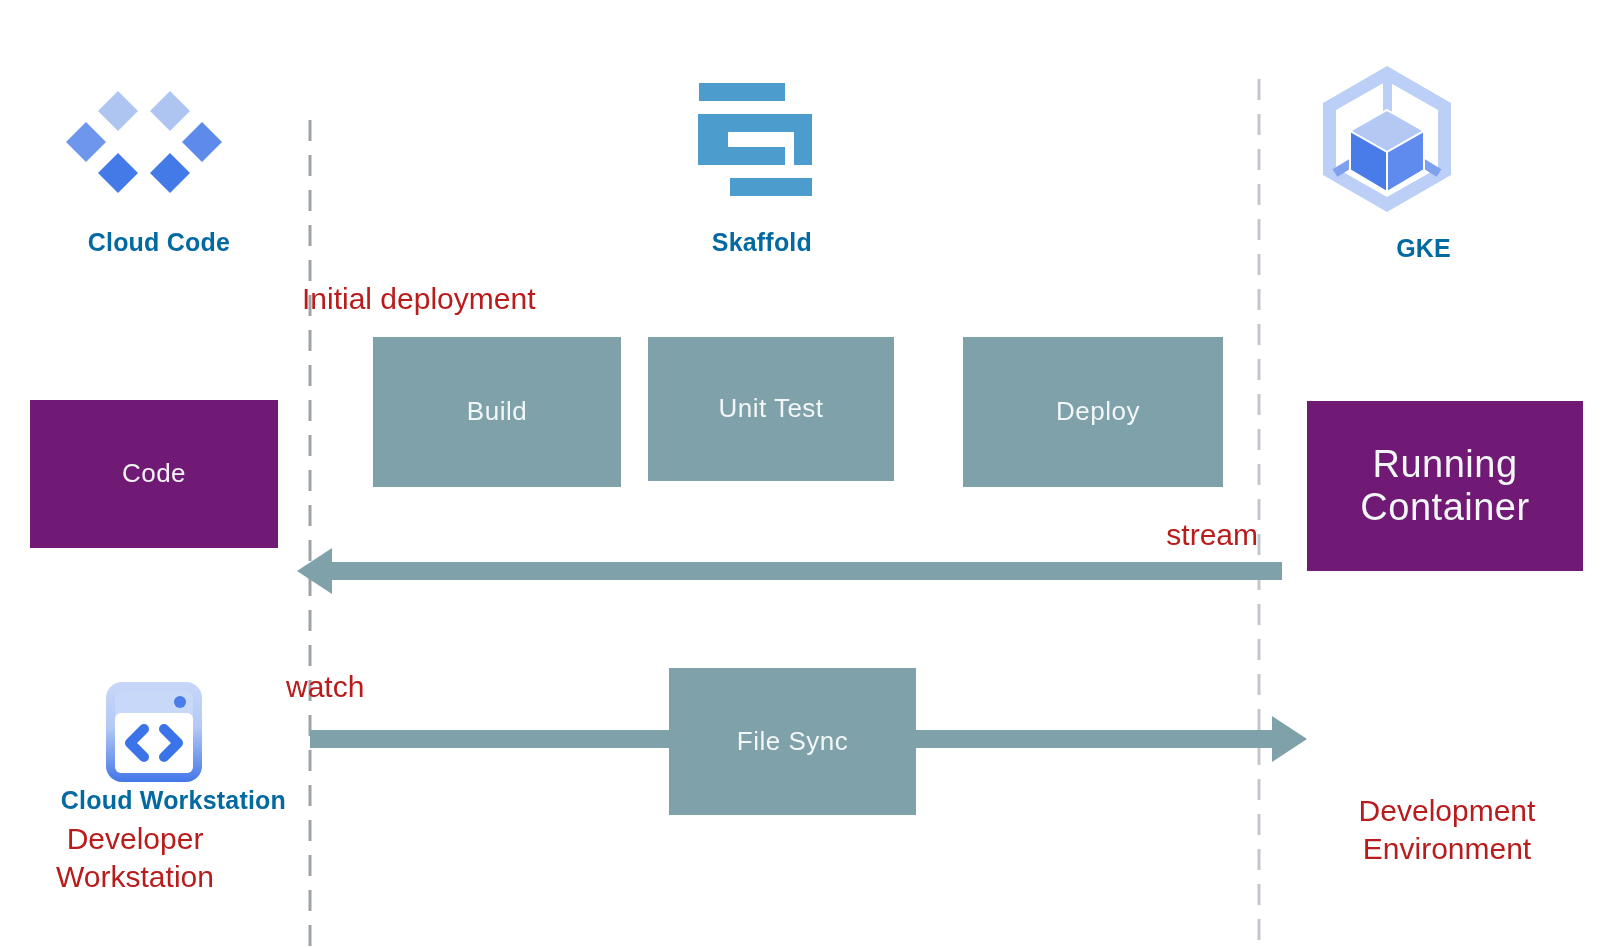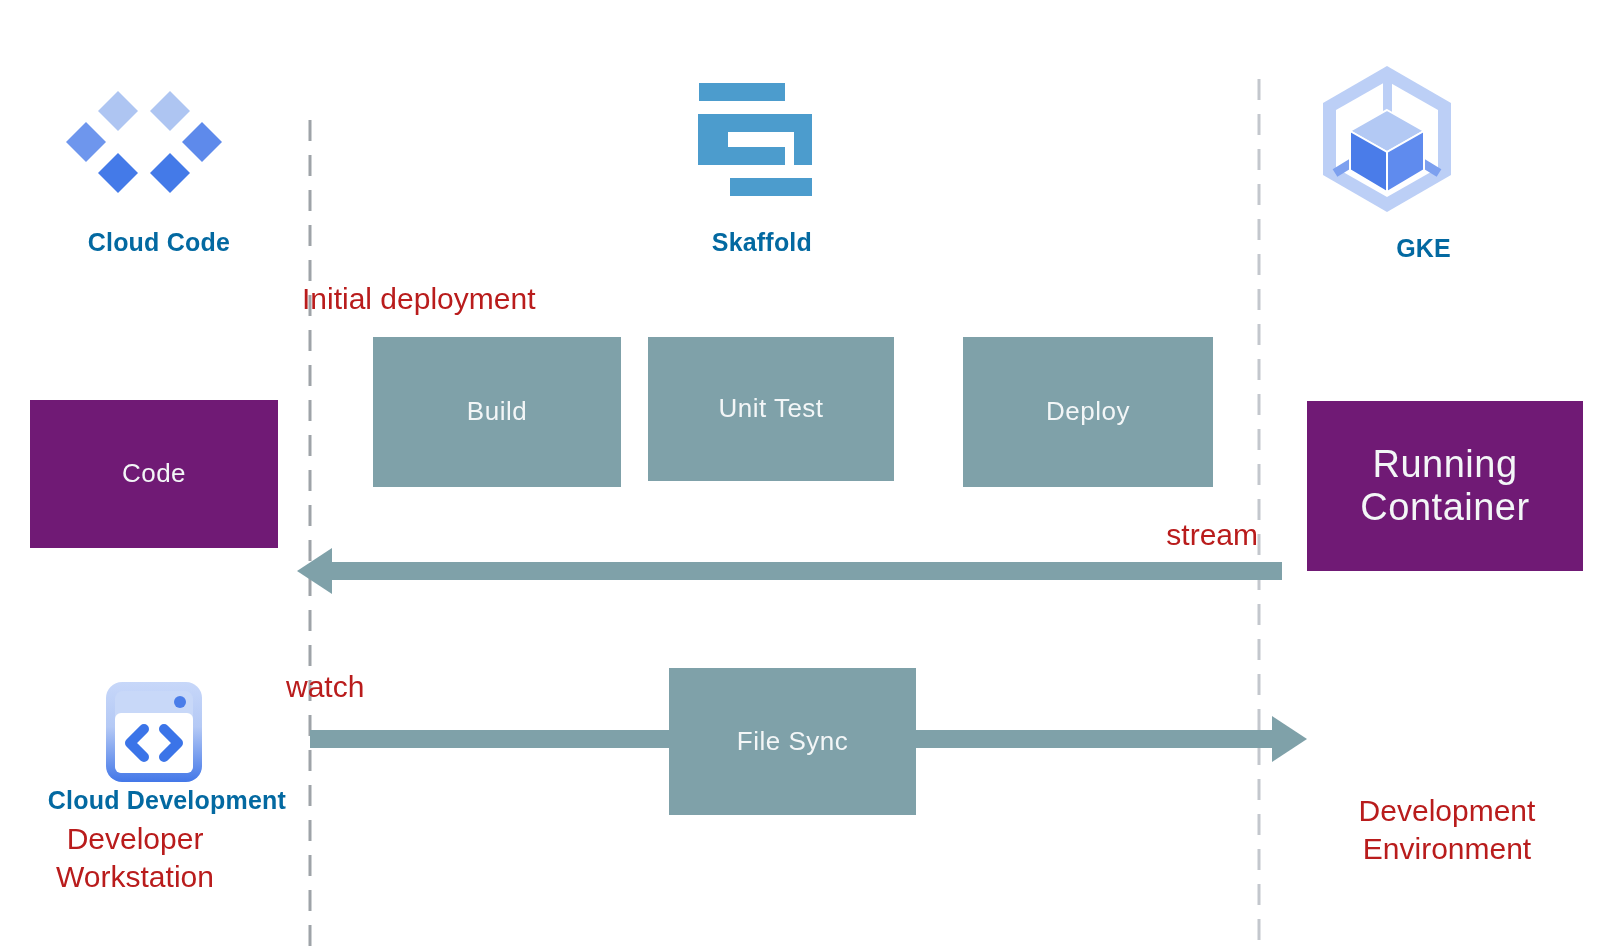--- a/index.html
+++ b/index.html
@@ -82,21 +82,21 @@
   <div class="caption" style="left:302px; top:280px;">Initial deployment</div>
   <div class="caption right" style="left:1120px; top:516px; width:138px;">stream</div>
   <div class="caption" style="left:286px; top:668px;">watch</div>
 
   <div class="node blue" style="left:30px; top:400px; width:248px; height:148px;">Code</div>
 
   <div class="node teal" style="left:373px; top:337px; width:248px; height:150px;">Build</div>
 
   <div class="node teal" style="left:648px; top:337px; width:246px; height:144px;">Unit Test</div>
 
-  <div class="node teal" style="left:963px; top:337px; width:250px; height:150px;">Deploy</div>
+  <div class="node teal" style="left:963px; top:337px; width:250px; height:150px;padding-left:10px;">Deploy</div>
 
 
   <div class="node teal" style="left:669px; top:668px; width:247px; height:147px;">File Sync</div>
 
   <div class="node blue two-line" style="left:1307px; top:401px; width:248px; height:150px;">Running Container</div>
 
   <svg class="abs" style="left:106px; top:682px;" width="96" height="100" viewBox="0 0 96 100">
     <defs>
       <linearGradient id="cwGrad" x1="0" y1="0" x2="0" y2="1">
         <stop offset="0%" stop-color="#C7D7F9"></stop>
@@ -104,18 +104,18 @@
         <stop offset="100%" stop-color="#4377E8"></stop>
       </linearGradient>
     </defs>
     <rect x="0" y="0" width="96" height="100" rx="16" fill="url(#cwGrad)"></rect>
     <rect x="9" y="9" width="78" height="82" rx="8" fill="#C8D8F8"></rect>
     <rect x="9" y="31" width="78" height="60" rx="6" fill="#ffffff"></rect>
     <circle cx="74" cy="20" r="6" fill="#4A7DE9"></circle>
     <polyline points="38,47 24,61 38,75" fill="none" stroke="#3B74E8" stroke-width="10" stroke-linecap="round" stroke-linejoin="round"></polyline>
     <polyline points="58,47 72,61 58,75" fill="none" stroke="#3B74E8" stroke-width="10" stroke-linecap="round" stroke-linejoin="round"></polyline>
   </svg>
-  <div class="icon-label" style="left:40px; top:786px; width:246px;">Cloud Development</div>
+  <div class="icon-label" style="left:40px; top:786px; width:246px;">Cloud Workstation</div>
   <div class="caption center" style="left:10px; top:820px; width:250px;">Developer Workstation</div>
 
   <div class="caption center" style="left:1322px; top:792px; width:250px;">Development Environment</div>
 
 </div>
 
 </body></html>

